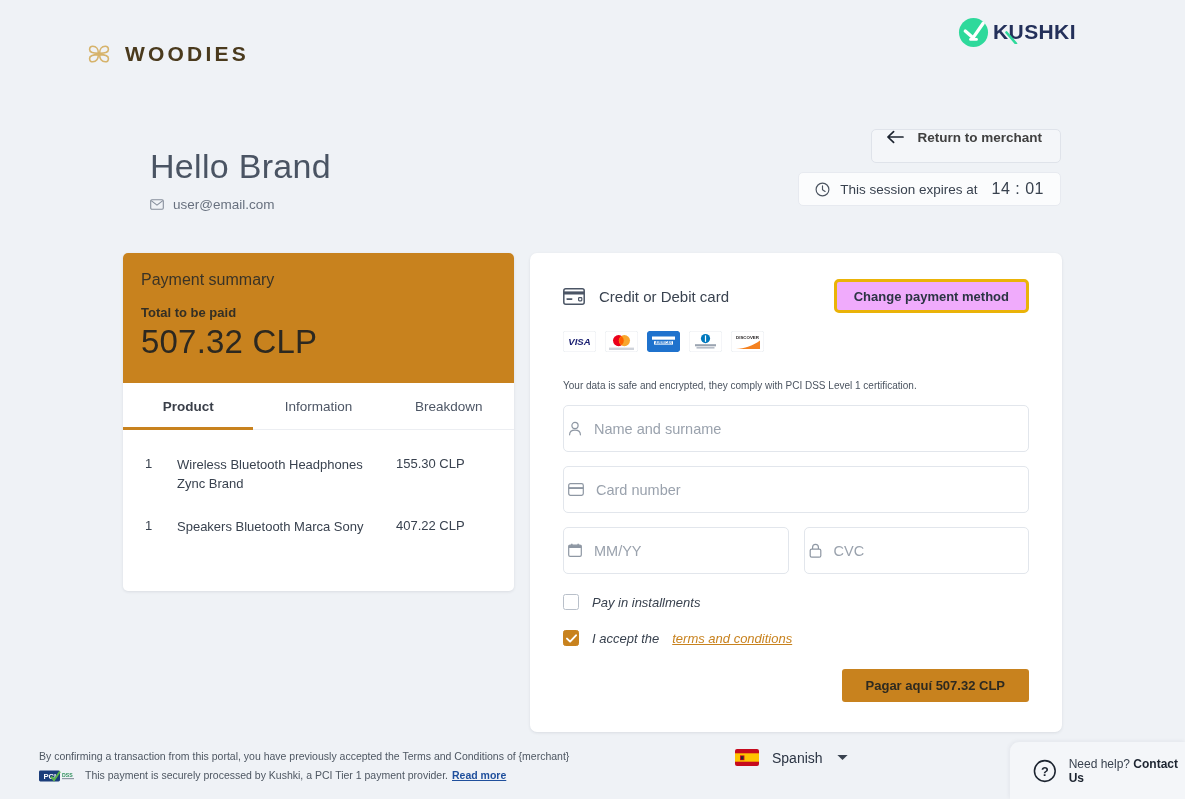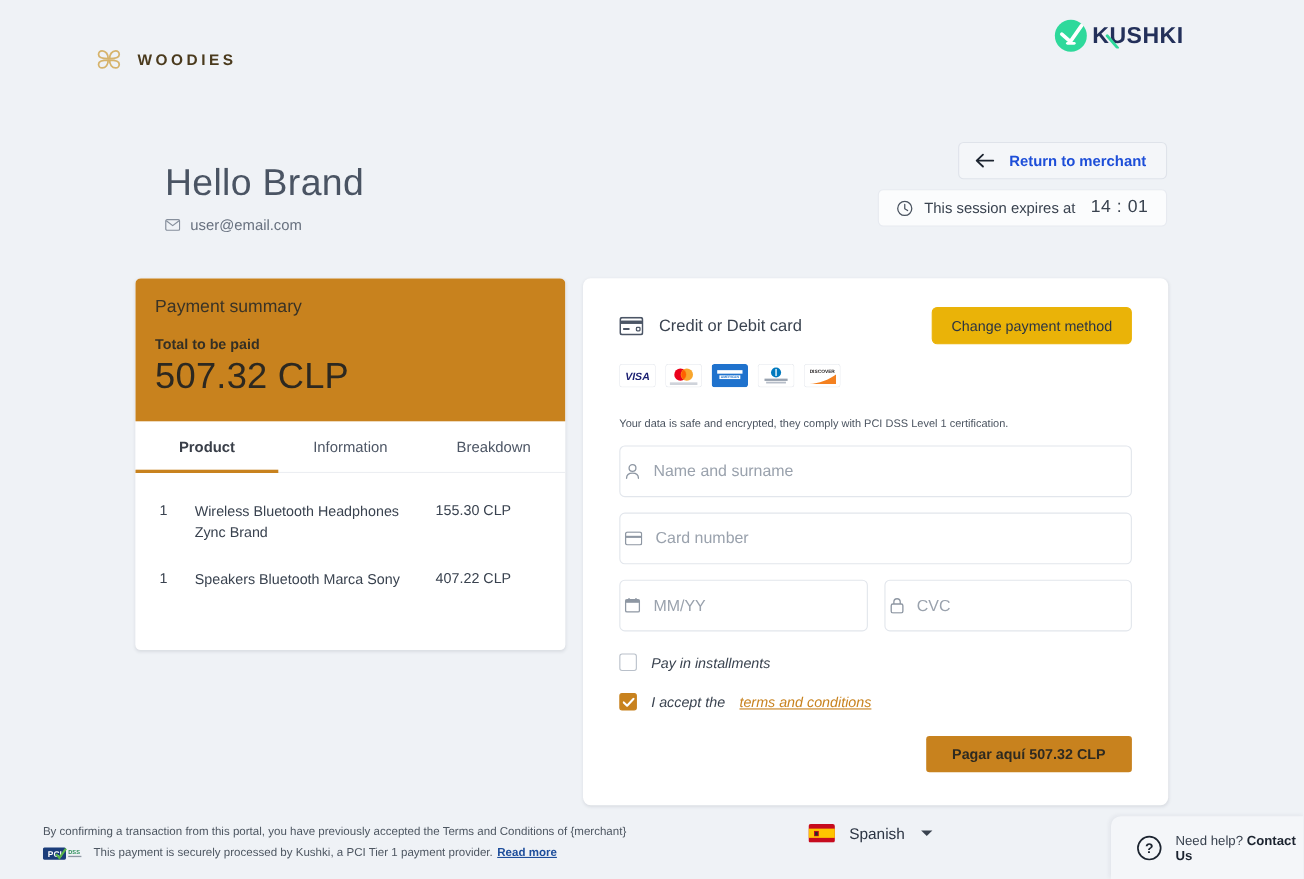--- a/index.html
+++ b/index.html
@@ -17,21 +17,21 @@
   
   .topbar { position: relative; height: 100px; }
 
   .brand-logo {
     position: absolute;
     left: 86px; top: 41px;
     display: flex; align-items: center; gap: 13px;
   }
   .brand-mark { width: 26px; height: 26px; display: block; }
   .brand-name {
-    font-size: 14px; letter-spacing: 3.2px; font-weight: 700;
+    font-size: 21px; letter-spacing: 3.2px; font-weight: 700;
     color: #4a3a1d;
   }
 
   .kushki-logo {
     position: absolute;
     right: 64px; top: 17px;
     display: flex; align-items: center; gap: 4px;
   }
   .kushki-mark { width: 31px; height: 31px; display: block; }
   .kushki-word { display: block; height: 23px; }
@@ -51,22 +51,22 @@
   .top-actions {
     position: absolute; right: 124px; top: 129px;
     display: flex; flex-direction: column; align-items: flex-end; gap: 9px;
   }
   .btn-return {
     background: #f4f6f9;
     border: 1px solid #dfe3ea;
     border-radius: 5px;
     height: 34px;
     padding: 0 18px 0 14px;
-    display: flex; align-items: center; gap: 13px;
-    font-size: 13.5px; font-weight: 700; color: #1d4ed8;
+    display: flex; gap: 13px;
+    font-size: 13.5px; font-weight: 700; color: #404040;
     cursor: pointer;
   }
   .session-pill {
     background: #fbfcfd;
     border: 1px solid #e7eaf0;
     border-radius: 5px;
     height: 34px;
     padding: 0 16px;
     display: flex; align-items: center; gap: 10px;
     font-size: 13.5px; color: #39424f;
@@ -130,25 +130,25 @@
     flex: 1;
     background: #ffffff;
     border-radius: 7px;
     box-shadow: 0 1px 3px rgba(30,40,60,.10);
     padding: 26px 33px 30px 33px;
     align-self: flex-start;
   }
   .pay-head { display: flex; align-items: center; justify-content: space-between; }
   .pay-method { display: flex; align-items: center; gap: 14px; font-size: 15px; color: #3a4350; }
   .btn-change {
-    background: #eab308;
-    border: 1px solid #eab308;
+    background: #f0abfc;
+    border: 3px solid #eab308;
     border-radius: 5px;
     height: 34px; padding: 0 17px;
-    font-size: 13px; font-weight: 400; color: #2b3443;
+    font-size: 13px; font-weight: 700; color: #2b3443;
     cursor: pointer;
     font-family: inherit;
   }
 
   .card-brands { display: flex; align-items: center; gap: 9px; margin-top: 18px; }
   .brand-chip { height: 21px; display: block; border-radius: 2px; }
 
   .pci-note { margin-top: 28px; font-size: 10px; color: #4b5460; }
 
   .field {

